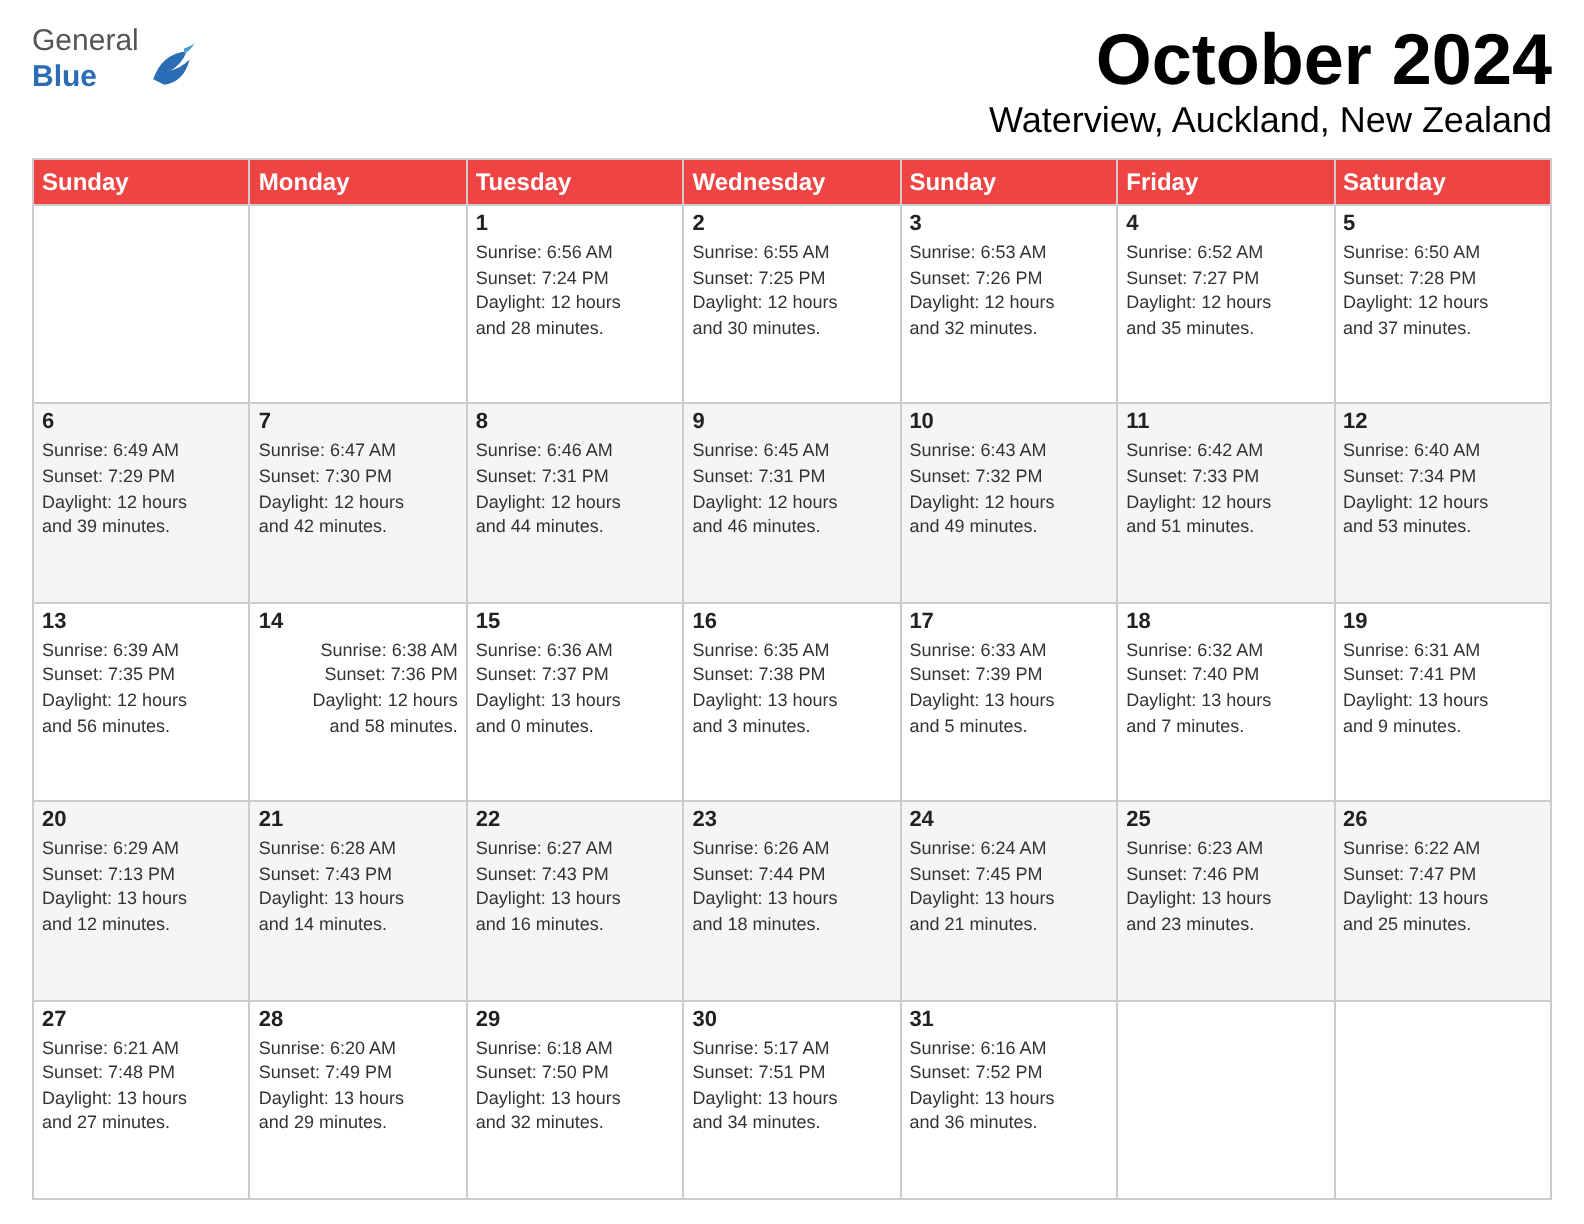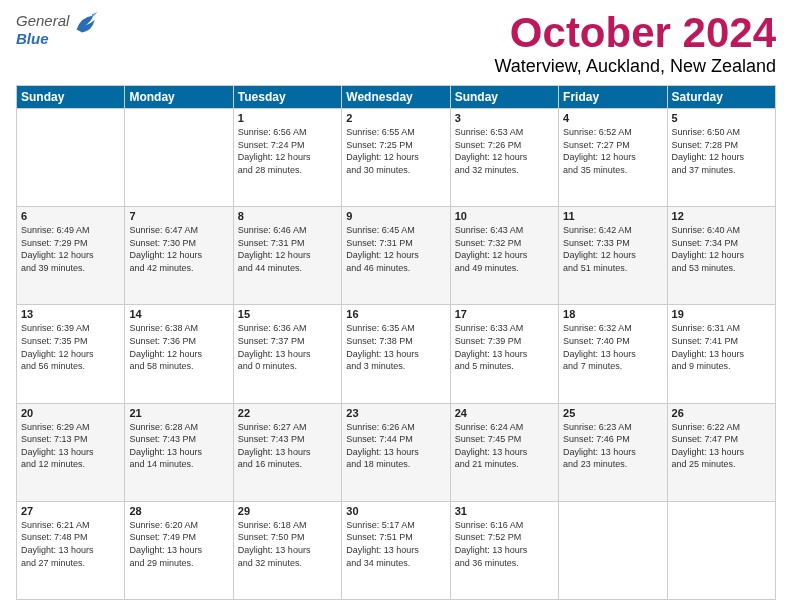--- a/index.html
+++ b/index.html
@@ -38,38 +38,38 @@
     .logo-bird {
       width: 28px;
       height: 28px;
       margin-left: 2px;
       margin-top: -2px;
     }
     .title-block {
       text-align: right;
     }
     .title-month {
-      font-size: 42px;
+      font-size: 36px;
       font-weight: bold;
-      color: #be185d;
+      color: #000000;
       line-height: 1;
     }
     .title-location {
       font-size: 18px;
       color: #000000;
       margin-top: 2px;
     }
     .calendar {
       flex: 1;
       border-collapse: collapse;
       width: 100%;
       table-layout: fixed;
     }
     .calendar th {
-      background: #0369a1;
+      background: #ef4444;
       color: #fff;
       font-size: 12px;
       font-weight: bold;
       padding: 4px 4px;
       border: 1px solid #ccc;
       text-align: left;
     }
     .calendar td {
       border: 1px solid #ccc;
       vertical-align: top;
@@ -94,21 +94,21 @@
       line-height: 1.4;
     }
     .empty { background: #fff !important; }
   </style>
 </head>
 <body>
 
 <div class="page">
   <div class="header">
     <div class="logo">
-      <div style="display:flex;align-items:flex-start;font-style:italic;">
+      <div style="display:flex;align-items:flex-end;">
         <div class="logo-text">
           <span class="general">General</span>
           <span class="blue">Blue</span>
         </div>
         <svg class="logo-bird" viewBox="0 0 40 40">
           <path d="M8,28 Q14,10 32,8 Q28,18 20,22 Q28,20 34,14 Q30,30 16,32 Z" fill="#2a6db5"></path>
           <path d="M30,6 Q36,4 38,2 Q34,8 30,10 Z" fill="#4a9fd5"></path>
         </svg>
       </div>
     </div>
@@ -224,21 +224,21 @@
         <tr>
           <td>
             <div class="day-num">13</div>
             <div class="day-info" style="white-space: pre-line;">Sunrise: 6:39 AM
 Sunset: 7:35 PM
 Daylight: 12 hours
 and 56 minutes.</div>
           </td>
           <td>
             <div class="day-num">14</div>
-            <div class="day-info" style="white-space: pre-line;">Sunrise: 6:38 AM
+            <div class="day-info" style="white-space: pre-line; text-align: right;">Sunrise: 6:38 AM
 Sunset: 7:36 PM
 Daylight: 12 hours
 and 58 minutes.</div>
           </td>
           <td>
             <div class="day-num">15</div>
             <div class="day-info" style="white-space: pre-line;">Sunrise: 6:36 AM
 Sunset: 7:37 PM
 Daylight: 13 hours
 and 0 minutes.</div>

